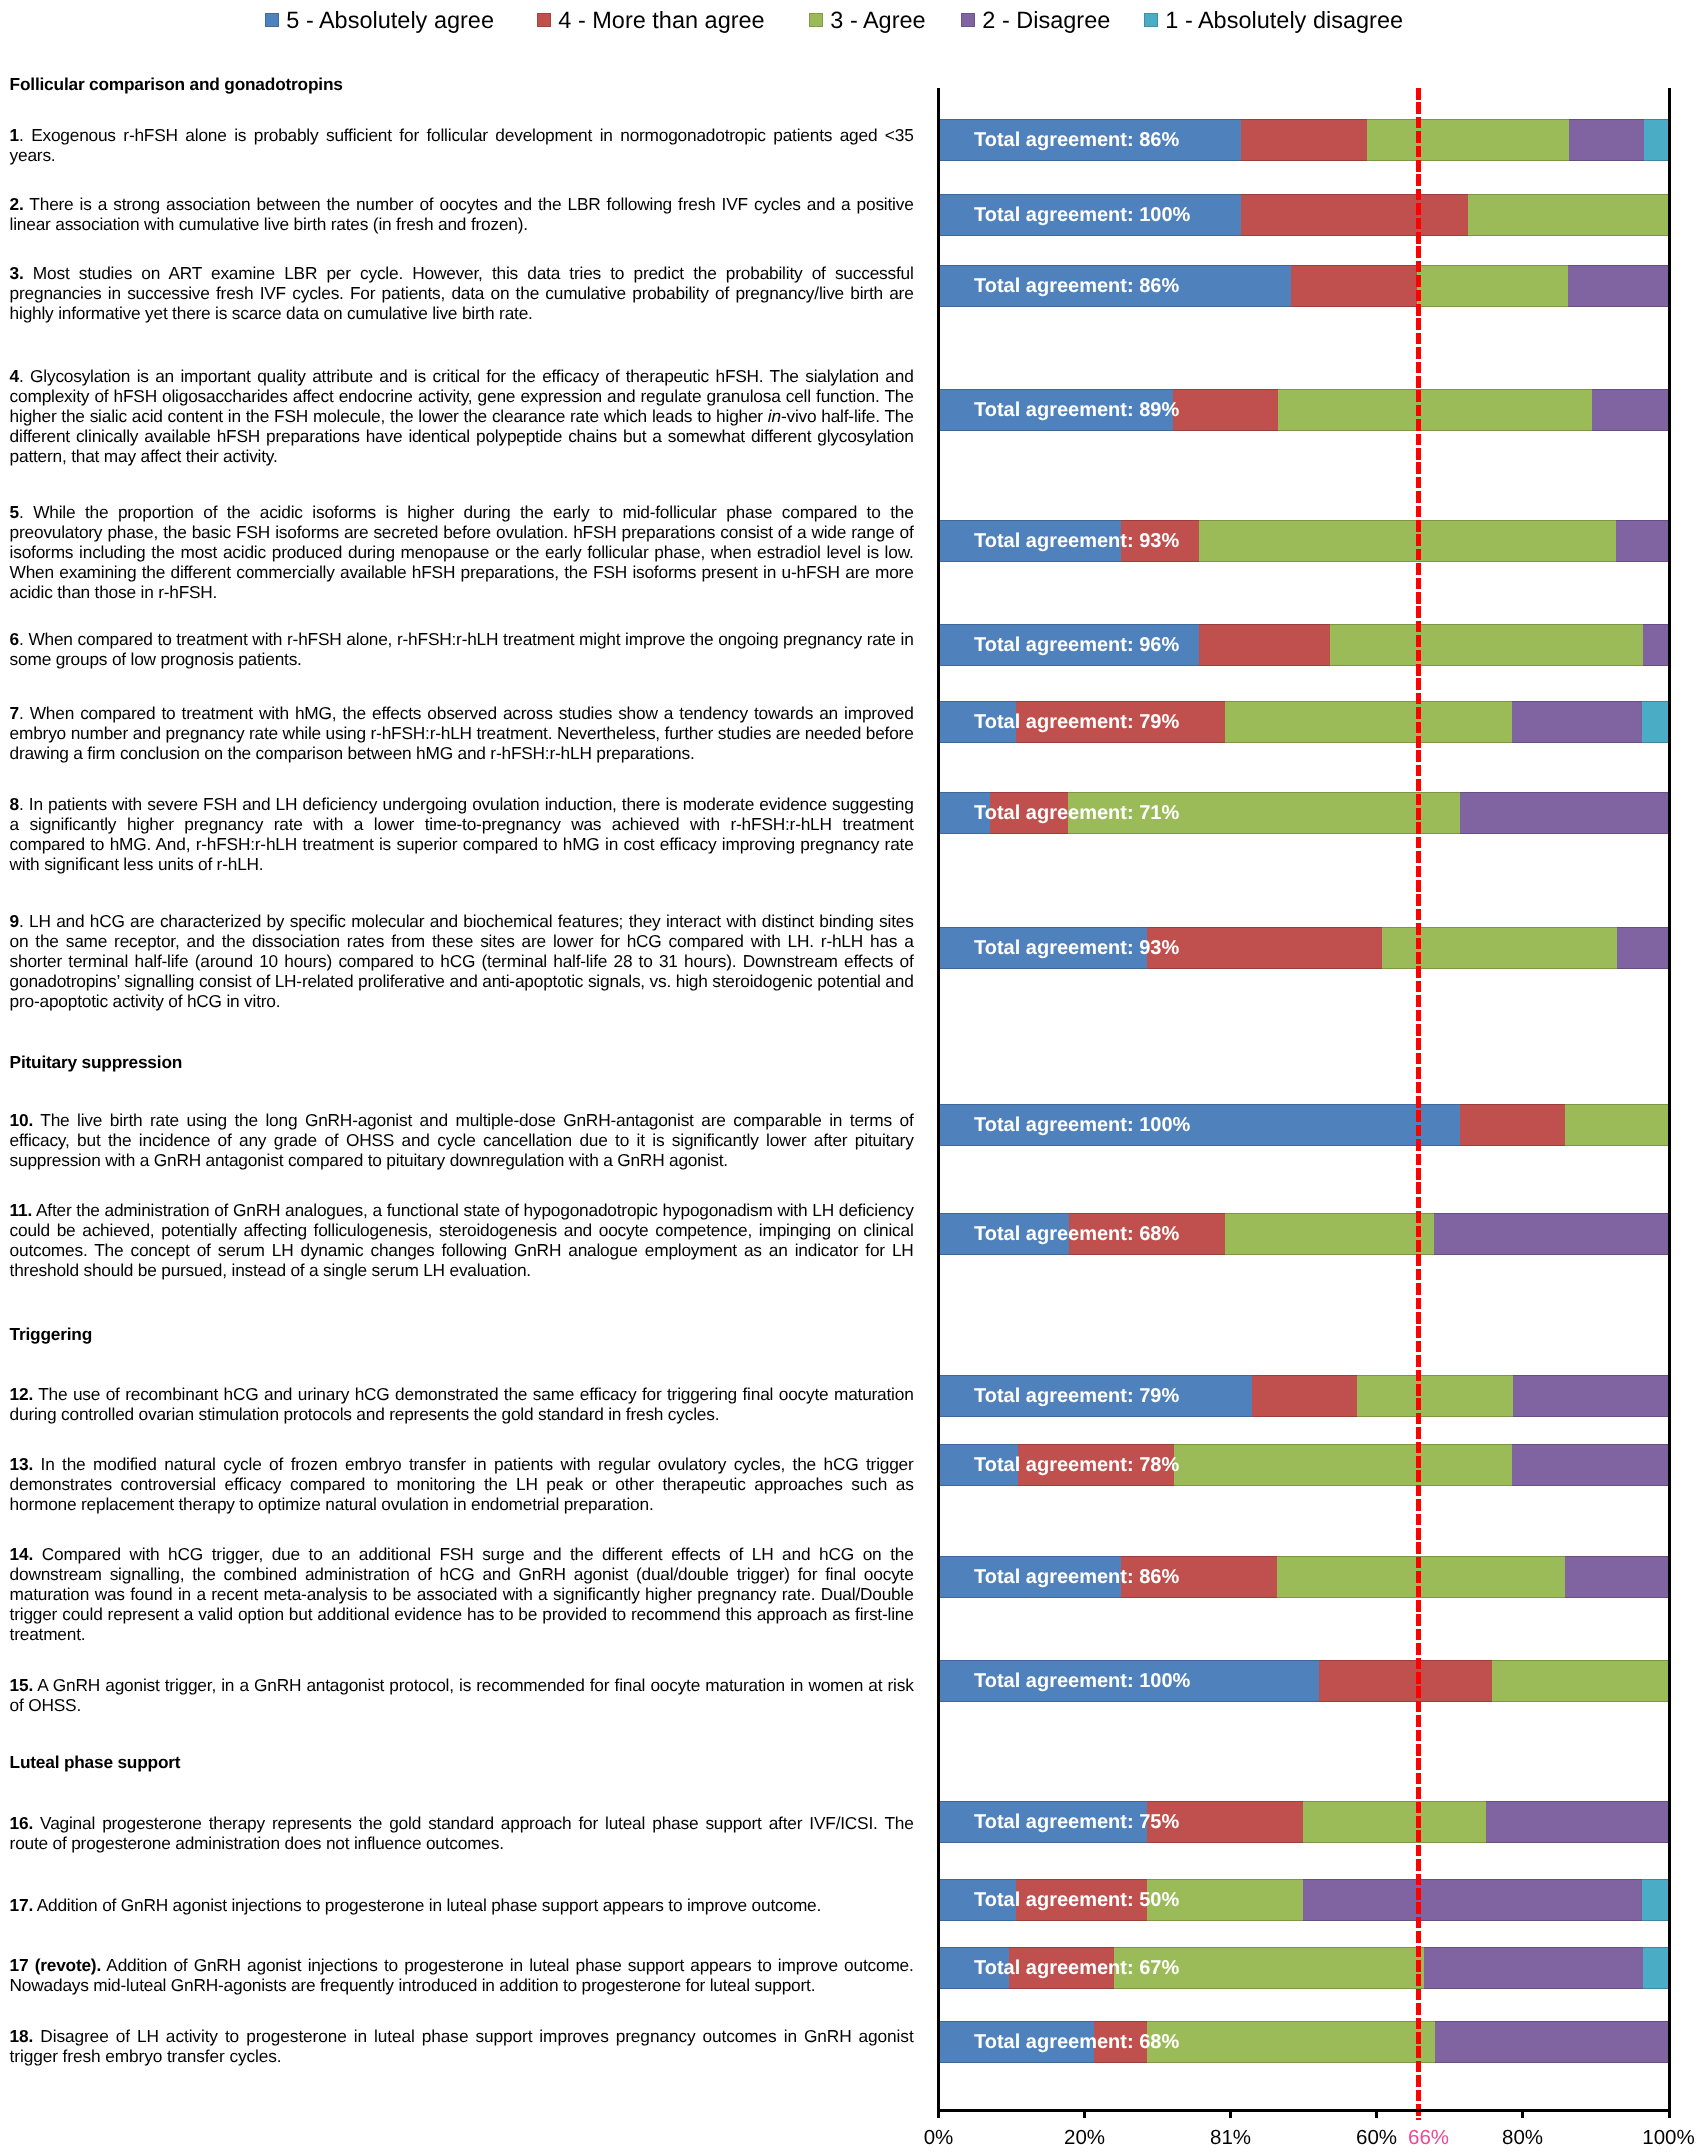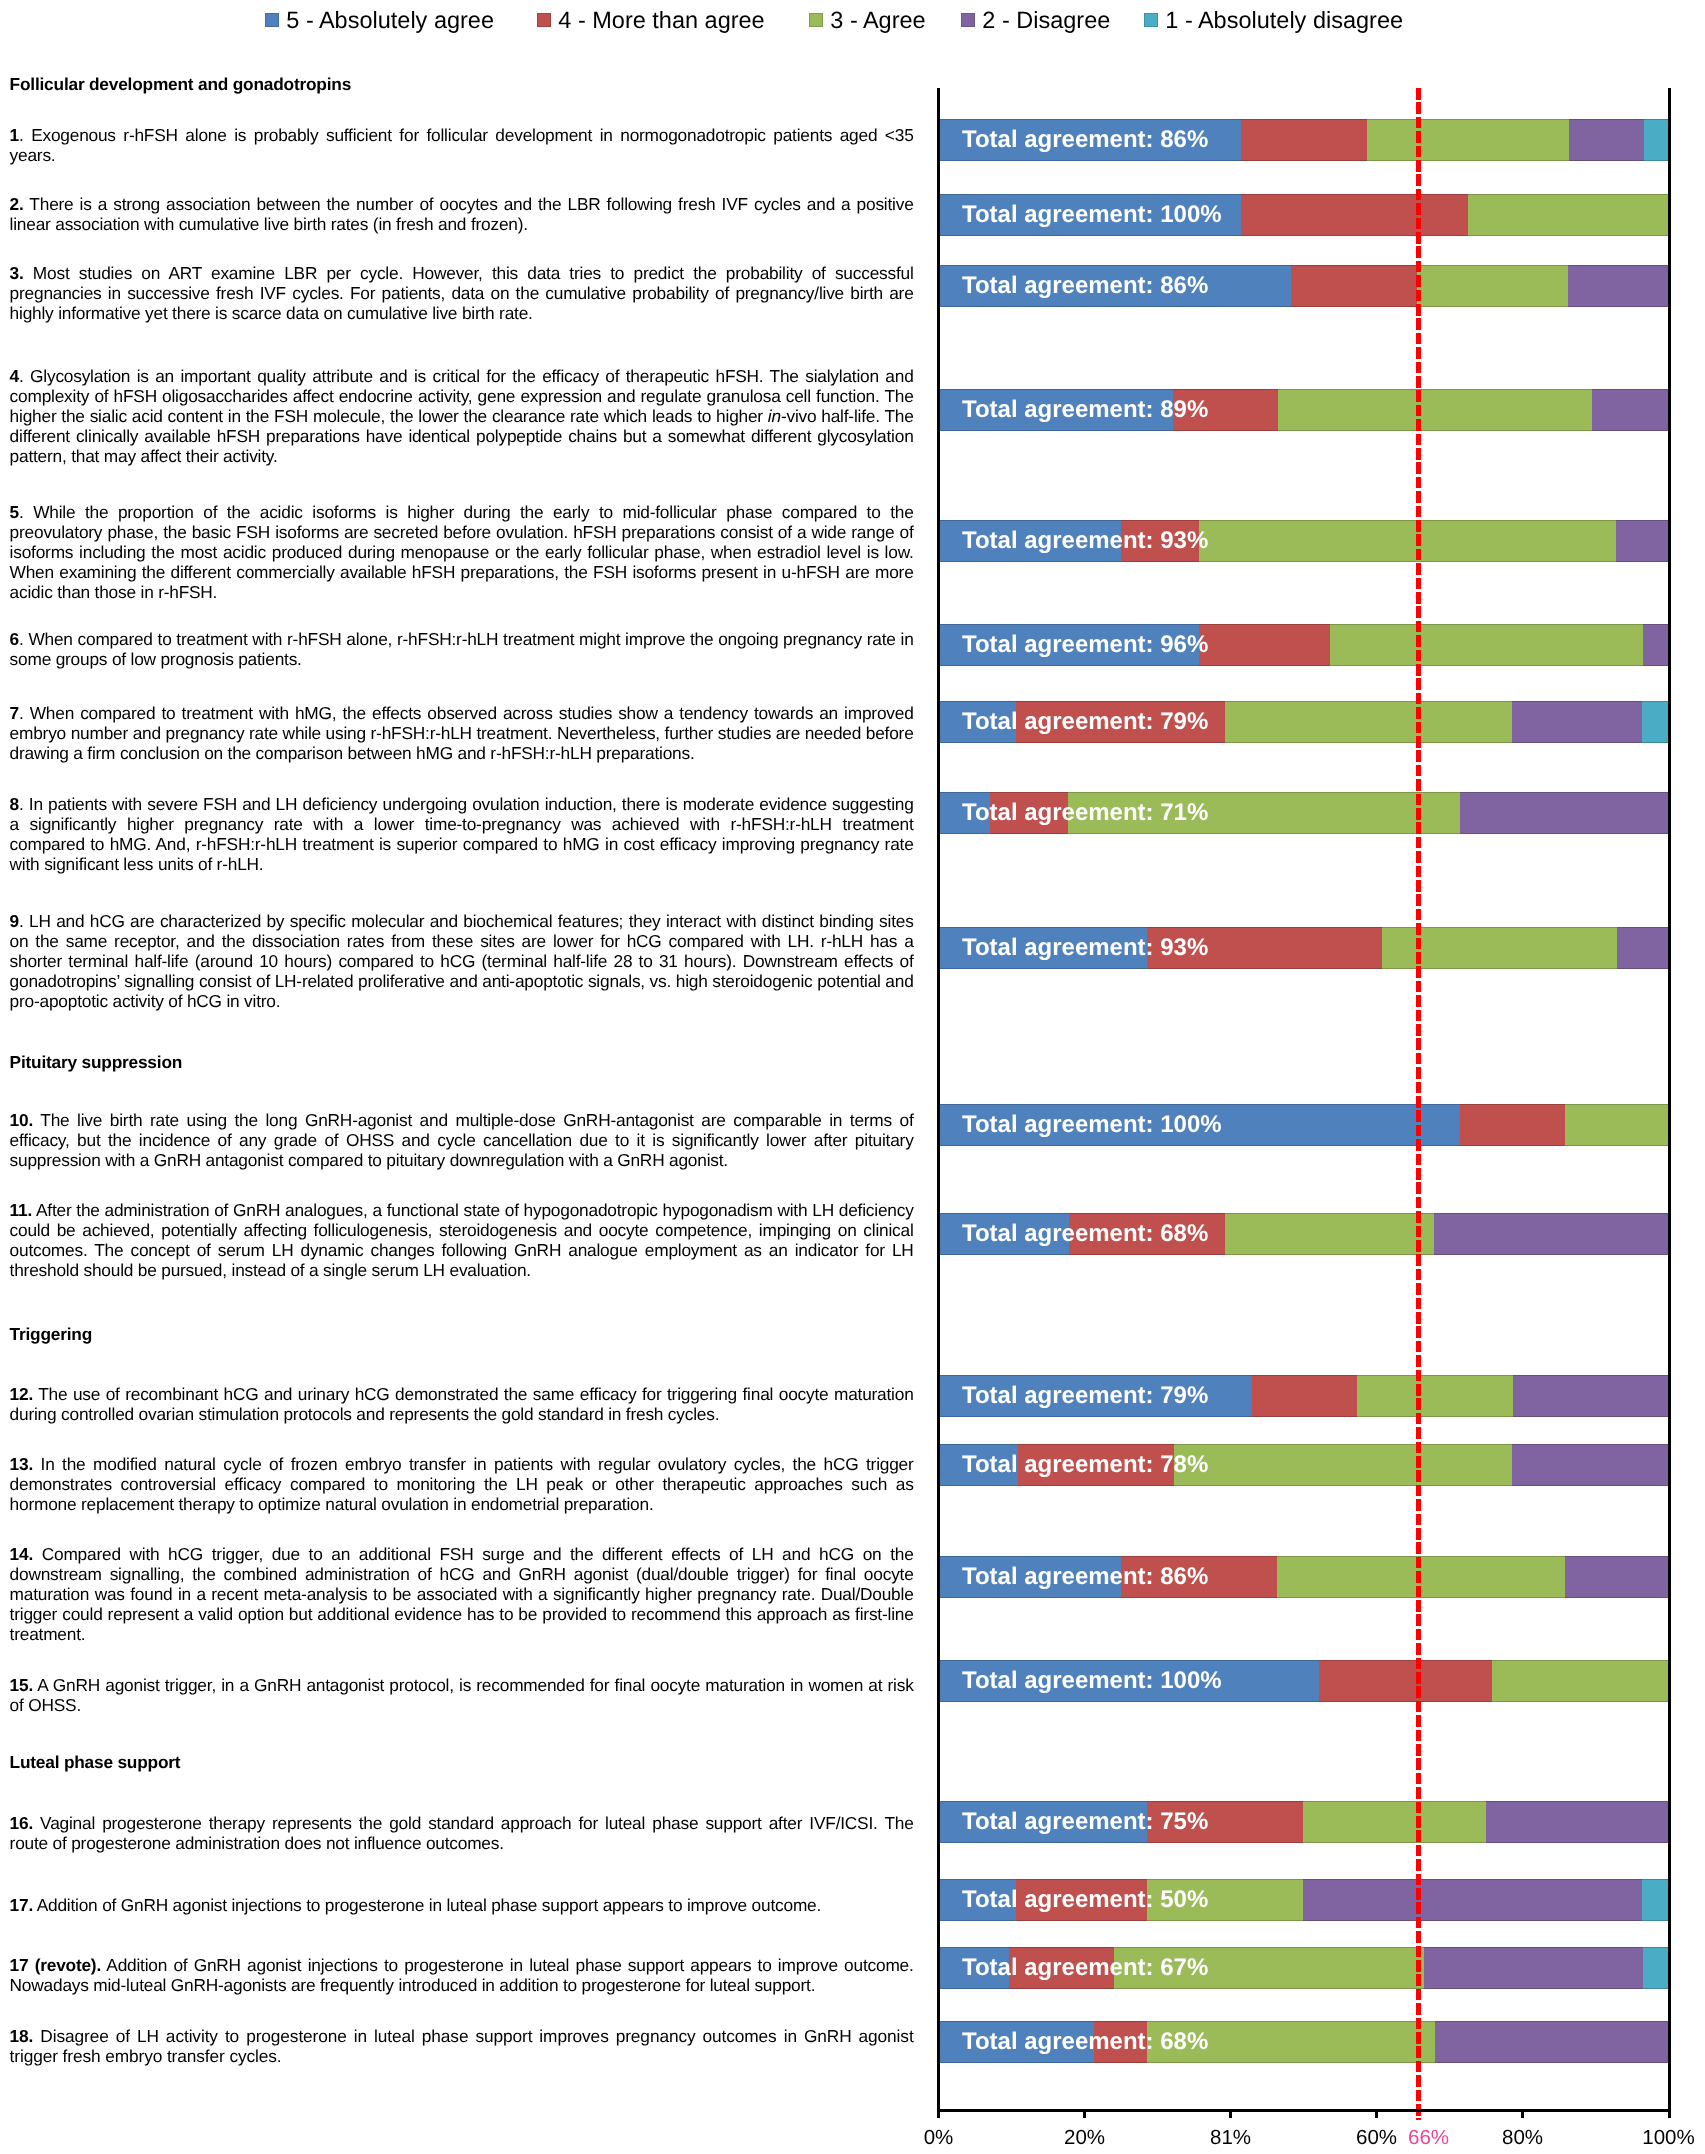--- a/index.html
+++ b/index.html
@@ -18,22 +18,22 @@
   .stmt .num{font-weight:bold;}
   .stmt .italic{font-style:italic;}
   .heading{position:absolute;left:9.6px;font-size:17.3px;letter-spacing:-0.2px;line-height:20px;
            font-weight:bold;white-space:nowrap;}
 
   .axis-line{position:absolute;background:#000;z-index:6;}
   .tick{position:absolute;background:#000;z-index:6;width:2.9px;height:6px;}
   .ticklabel{position:absolute;font-size:20.5px;line-height:20.5px;text-align:center;white-space:nowrap;}
   .bar{position:absolute;height:42px;white-space:nowrap;font-size:0;}
   .seg{display:inline-block;height:42px;vertical-align:top;}
-  .bar-label{position:absolute;left:24px;top:0;height:32px;line-height:42px;
-             color:#fff;font-weight:bold;font-size:24px;white-space:nowrap;}
+  .bar-label{position:absolute;left:36px;top:0;height:32px;line-height:42px;
+             color:#fff;font-weight:bold;font-size:20px;white-space:nowrap;}
   #threshold{position:absolute;width:4.8px;z-index:5;
              background:repeating-linear-gradient(to bottom,#ff0000 0px,#ff0000 11.7px,rgba(255,255,255,0) 11.7px,rgba(255,255,255,0) 14.4px);}
 </style>
 </head>
 <body>
 
 <div id="page">
     <div id="legend">
       <div class="legend-item" style="left:265px">
         <span class="legend-swatch" style="background:#4f81bd;box-shadow:inset 0 0 0 0.8px #3f6797"></span>
@@ -49,21 +49,21 @@
       </div>
       <div class="legend-item" style="left:961px">
         <span class="legend-swatch" style="background:#8064a2;box-shadow:inset 0 0 0 0.8px #665081"></span>
         <span class="legend-label">2 - Disagree</span>
       </div>
       <div class="legend-item" style="left:1144px">
         <span class="legend-swatch" style="background:#4bacc6;box-shadow:inset 0 0 0 0.8px #3c899e"></span>
         <span class="legend-label">1 - Absolutely disagree</span>
       </div>
     </div>
-    <div class="heading" style="top:74px">Follicular development and gonadotropins</div>
+    <div class="heading" style="top:74px">Follicular comparison and gonadotropins</div>
     <div class="heading" style="top:1052px">Pituitary suppression</div>
     <div class="heading" style="top:1324px">Triggering</div>
     <div class="heading" style="top:1752px">Luteal phase support</div>
     <div class="stmt" style="top:125px"><span class="num">1</span><span class="txt">. Exogenous r-hFSH alone is probably sufficient for follicular development in normogonadotropic patients aged &lt;35 years.</span></div>
     <div class="stmt" style="top:194px"><span class="num">2.</span><span class="txt"> There is a strong association between the number of oocytes and the LBR following fresh IVF cycles and a positive linear association with cumulative live birth rates (in fresh and frozen).</span></div>
     <div class="stmt" style="top:263px"><span class="num">3.</span><span class="txt"> Most studies on ART examine LBR per cycle. However, this data tries to predict the probability of successful pregnancies in successive fresh IVF cycles. For patients, data on the cumulative probability of pregnancy/live birth are highly informative yet there is scarce data on cumulative live birth rate.</span></div>
     <div class="stmt" style="top:366px"><span class="num">4</span><span class="txt">. Glycosylation is an important quality attribute and is critical for the efficacy of therapeutic hFSH. The sialylation and complexity of hFSH oligosaccharides affect endocrine activity, gene expression and regulate granulosa cell function. The higher the sialic acid content in the FSH molecule, the lower the clearance rate which leads to higher </span><span class="txt italic">in</span><span class="txt">-vivo half-life. The different clinically available hFSH preparations have identical polypeptide chains but a somewhat different glycosylation pattern, that may affect their activity.</span></div>
     <div class="stmt" style="top:502px"><span class="num">5</span><span class="txt">. While the proportion of the acidic isoforms is higher during the early to mid-follicular phase compared to the preovulatory phase, the basic FSH isoforms are secreted before ovulation. hFSH preparations consist of a wide range of isoforms including the most acidic produced during menopause or the early follicular phase, when estradiol level is low. When examining the different commercially available hFSH preparations, the FSH isoforms present in u-hFSH are more acidic than those in r-hFSH.</span></div>
     <div class="stmt" style="top:629px"><span class="num">6</span><span class="txt">. When compared to treatment with r-hFSH alone, r-hFSH:r-hLH treatment might improve the ongoing pregnancy rate in some groups of low prognosis patients.</span></div>
     <div class="stmt" style="top:703px"><span class="num">7</span><span class="txt">. When compared to treatment with hMG, the effects observed across studies show a tendency towards an improved embryo number and pregnancy rate while using r-hFSH:r-hLH treatment. Nevertheless, further studies are needed before drawing a firm conclusion on the comparison between hMG and r-hFSH:r-hLH preparations.</span></div>

